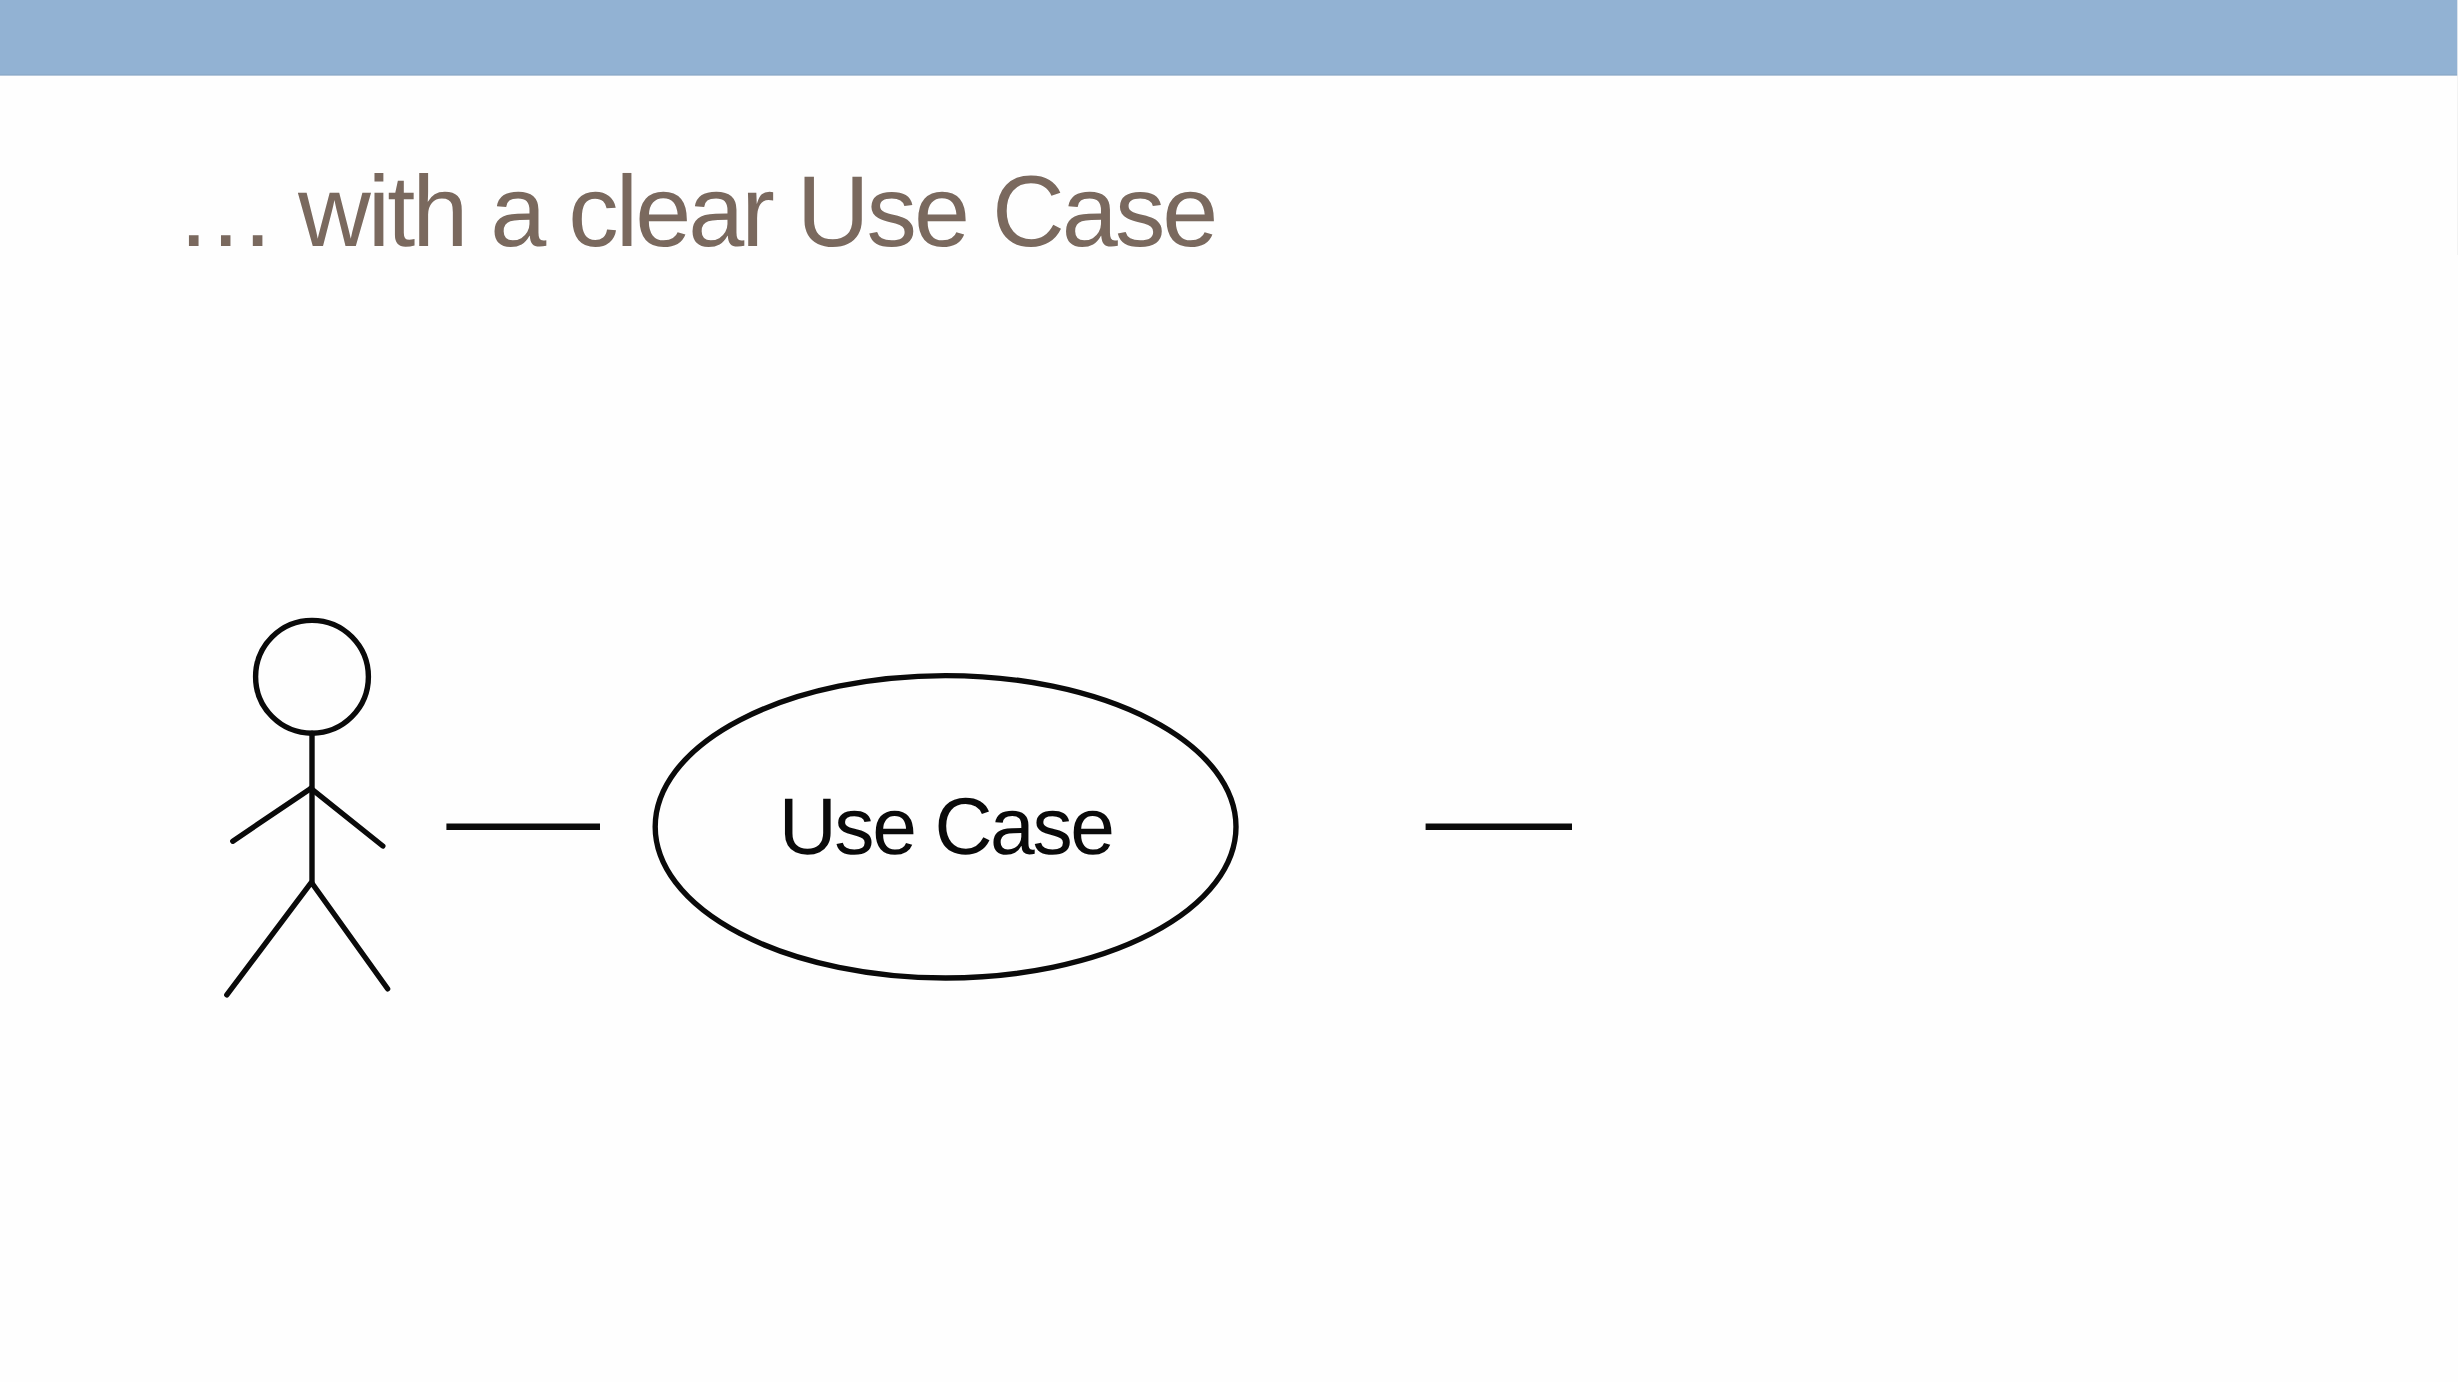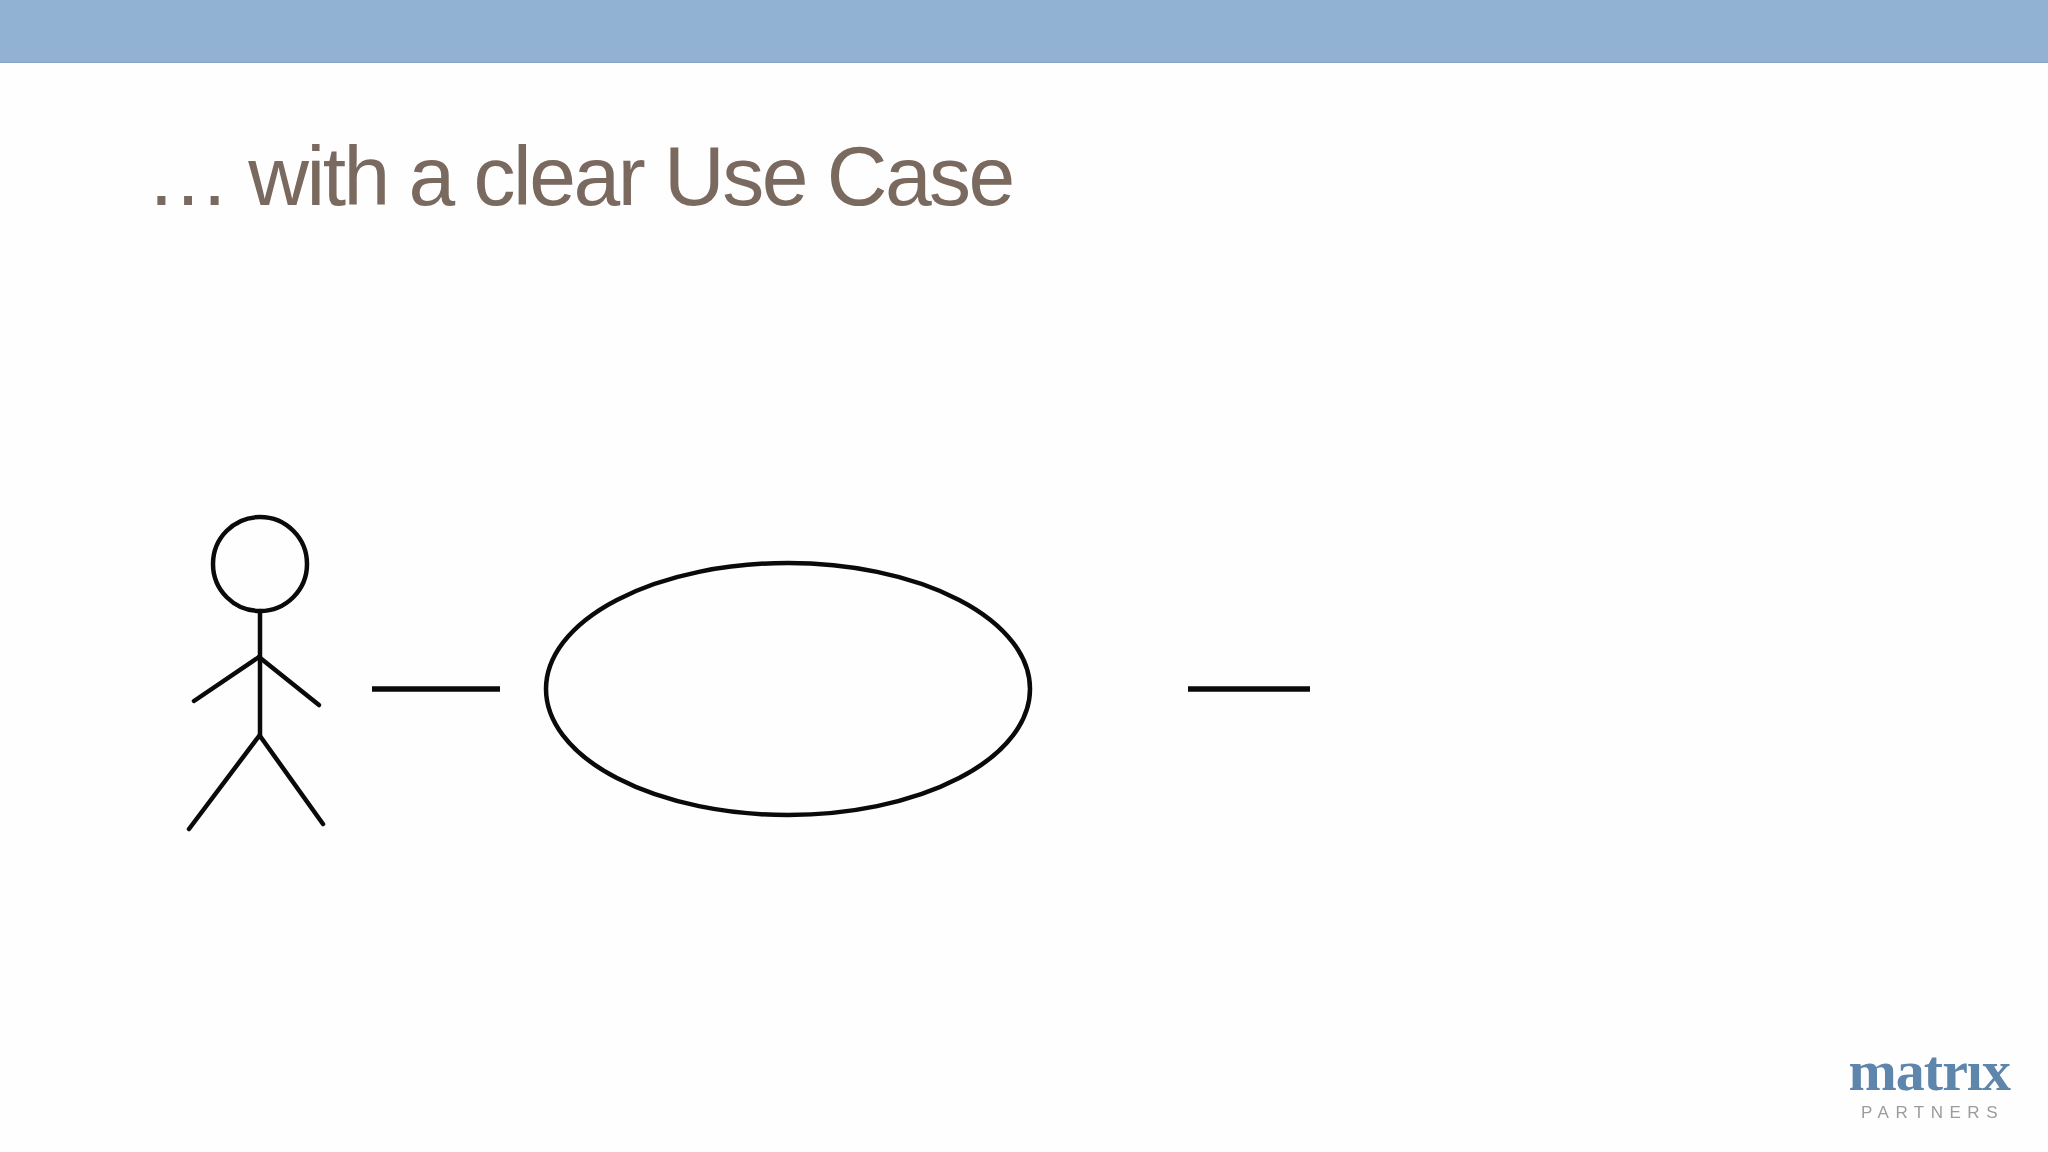--- a/index.html
+++ b/index.html
@@ -104,20 +104,17 @@
       <line x1="259" y1="657" x2="194" y2="701"></line>
       <line x1="259" y1="657" x2="319" y2="705"></line>
       <line x1="259" y1="736" x2="189" y2="829"></line>
       <line x1="260" y1="736" x2="323" y2="824"></line>
     </g>
     <line x1="372" y1="689" x2="500" y2="689" stroke="#0a0a0a" stroke-width="5.5" style="stroke: rgb(10, 10, 10);"></line>
     <ellipse cx="788" cy="689" rx="242" ry="126" fill="none" stroke="#0a0a0a" stroke-width="4.5" style="stroke: rgb(10, 10, 10);"></ellipse>
     <line x1="1188" y1="689" x2="1310" y2="689" stroke="#0a0a0a" stroke-width="5.5" style="stroke: rgb(10, 10, 10);"></line>
   </svg>
 
+  <div class="node-label use-case-label">Use Case</div>
 
 
-  <div class="logo">
-    <div class="logo-brand" style="color: rgb(94, 134, 172);">matrıx</div>
-    <div class="logo-sub" style="color: rgb(156, 156, 156);">PARTNERS</div>
-  </div>
 
 </div>
 
 </body></html>

